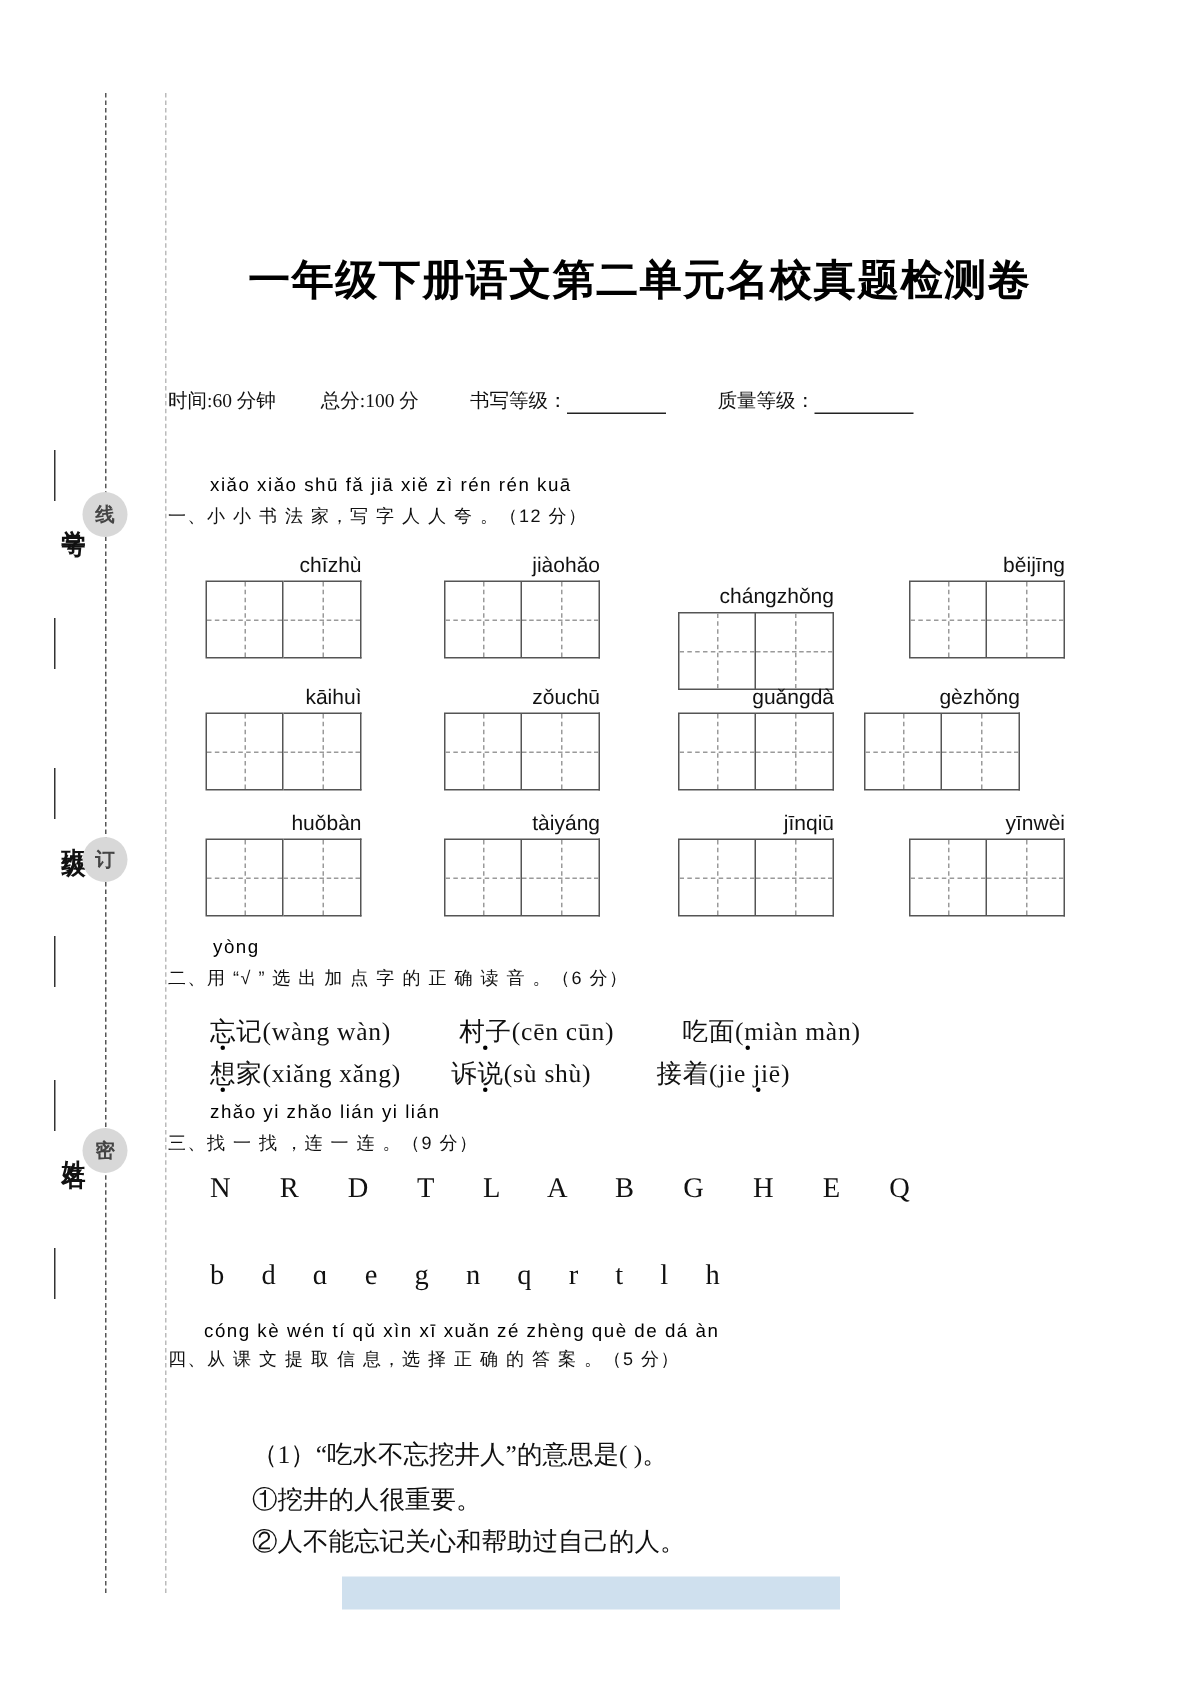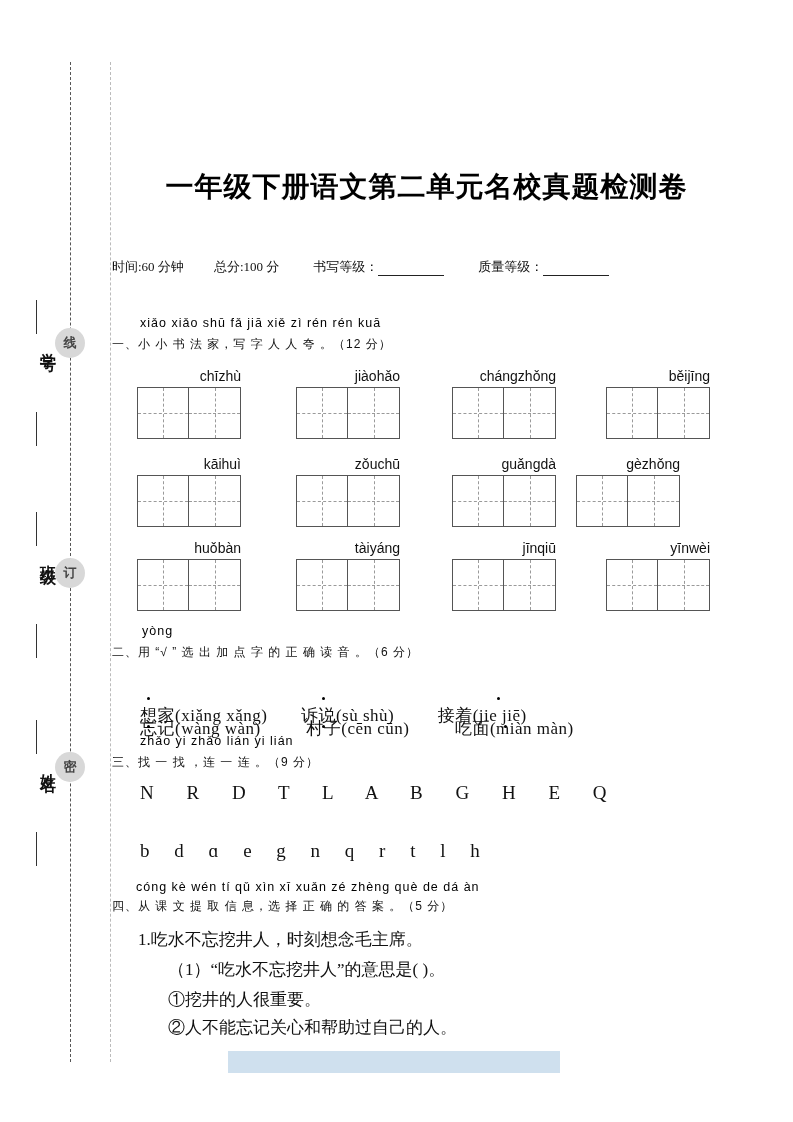--- a/index.html
+++ b/index.html
@@ -219,21 +219,21 @@
   <div class="grid-block" style="left:296px;top:368px;">
     <div class="pinyin-pair">
       <span>jiào</span>
       <span>hǎo</span>
     </div>
     <div class="tian">
         <div class="cell"></div>
         <div class="cell"></div>
       </div>
   </div>
-  <div class="grid-block" style="left:452px;top:368px;">
+  <div class="grid-block" style="left:452px;top:389px;">
     <div class="pinyin-pair">
       <span>cháng</span>
       <span>zhǒng</span>
     </div>
     <div class="tian">
         <div class="cell"></div>
         <div class="cell"></div>
       </div>
   </div>
   <div class="grid-block" style="left:606px;top:368px;">
@@ -325,21 +325,21 @@
     </div>
     <div class="tian">
         <div class="cell"></div>
         <div class="cell"></div>
       </div>
   </div>
 
   <div class="sec pinyin-row" style="top:624px;left:142px;">yòng</div>
   <div class="sec qhead" style="top:644px;">二、用 “√ ” 选 出 加 点 字 的 正 确 读 音 。（6 分）</div>
 
-  <div class="sec q2row" style="top:676px;left:140px;margin-top:41px;">
+  <div class="sec q2row" style="top:676px;left:140px;">
     <span>忘记(wàng  wàn)</span>
     <span style="display:inline-block;width:36px;"></span>
     <span>村子(cēn  cūn)</span>
     <span style="display:inline-block;width:36px;"></span>
     <span>吃面(miàn  màn)</span>
   </div>
   <div class="dot" style="left:147px;top:697px;"></div>
   <div class="dot" style="left:322px;top:697px;"></div>
   <div class="dot" style="left:497px;top:697px;"></div>
 
@@ -356,21 +356,20 @@
 
   <div class="sec pinyin-row" style="top:734px;left:140px;">zhǎo yi zhǎo  lián yi lián</div>
   <div class="sec qhead" style="top:754px;">三、找 一 找 ，连 一 连 。（9 分）</div>
 
   <div class="sec letters" style="top:782px;left:140px;letter-spacing:14px;">N   R   D   T   L   A   B   G   H   E   Q</div>
   <div class="sec letters" style="top:840px;left:140px;letter-spacing:10px;">b    d    ɑ    e    g    n    q    r    t    l    h</div>
 
   <div class="sec pinyin-row" style="top:880px;left:136px;">cóng kè wén tí  qǔ xìn xī    xuǎn zé zhèng què de dá àn</div>
   <div class="sec qhead" style="top:898px;">四、从 课 文 提 取 信 息，选 择 正 确 的 答 案 。（5 分）</div>
 
-  <div class="sec bodytext" style="top:928px;left:138px;">1.吃水不忘挖井人，时刻想念毛主席。</div>
   <div class="sec bodytext" style="top:958px;left:168px;">（1）“吃水不忘挖井人”的意思是(        )。</div>
   <div class="sec bodytext" style="top:988px;left:168px;">①挖井的人很重要。</div>
   <div class="sec bodytext" style="top:1016px;left:168px;">②人不能忘记关心和帮助过自己的人。</div>
 
   <div class="censor"></div>
   <div class="clip-bottom"></div>
 
 </div>
 
 </body></html>

